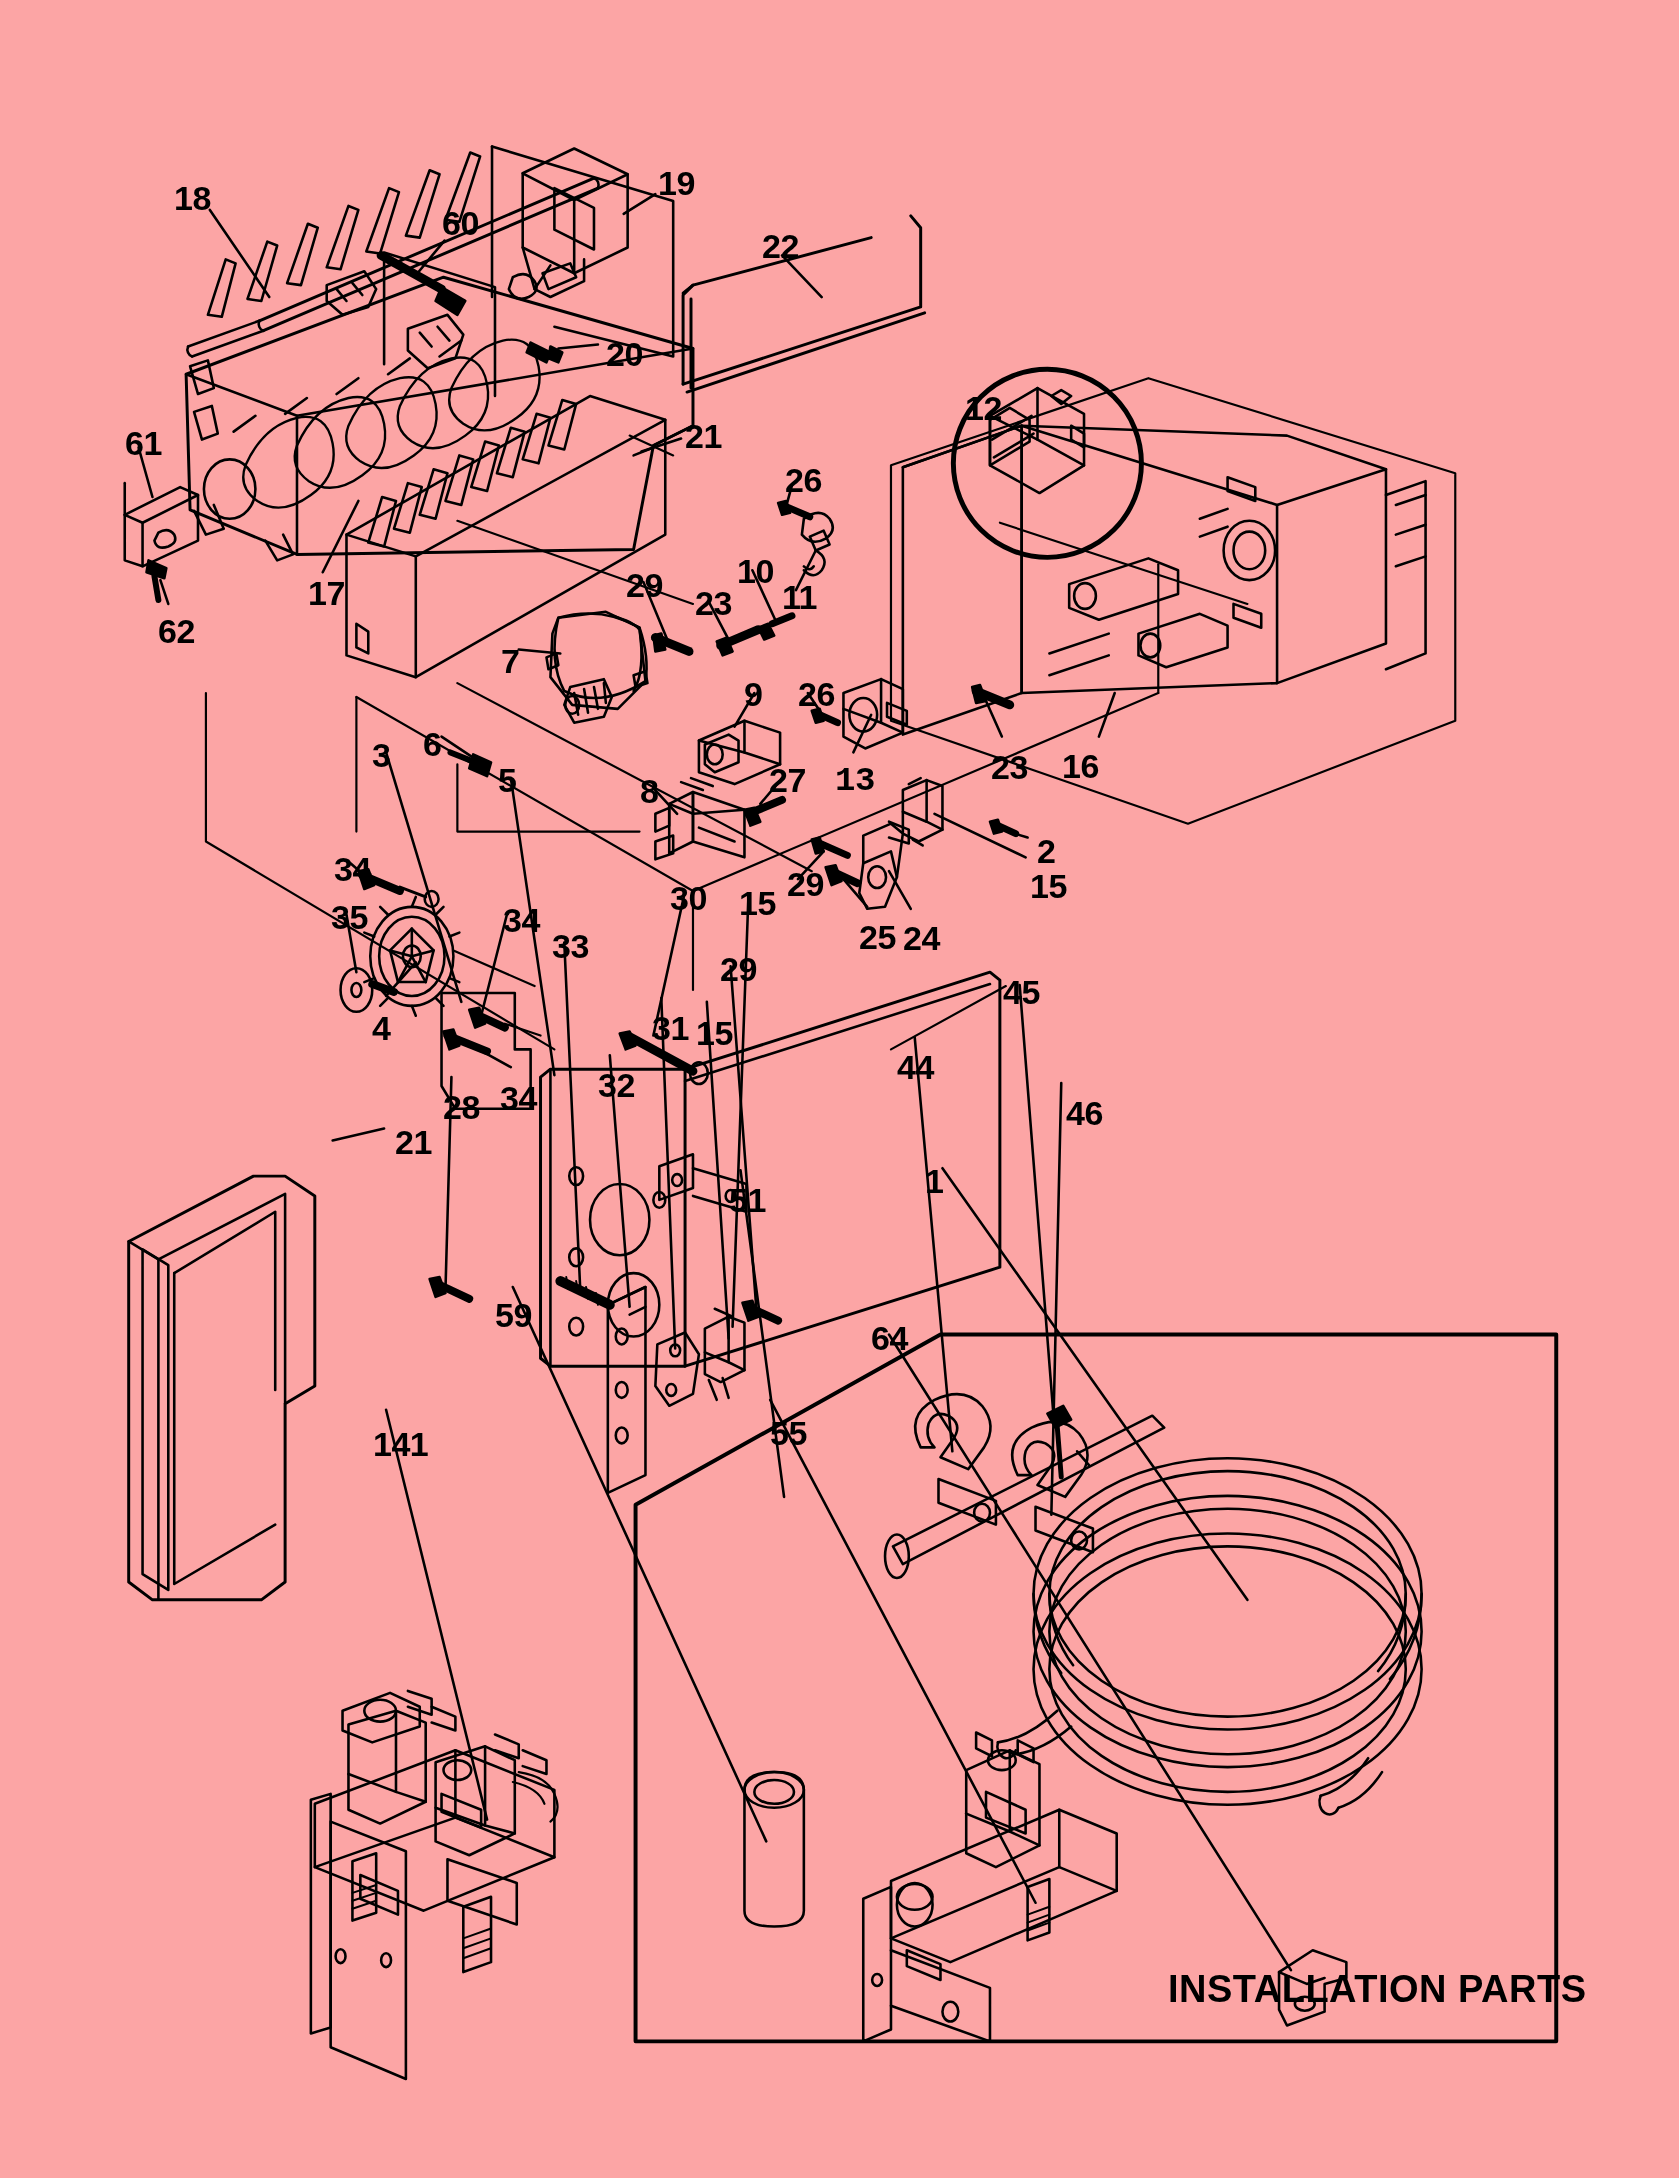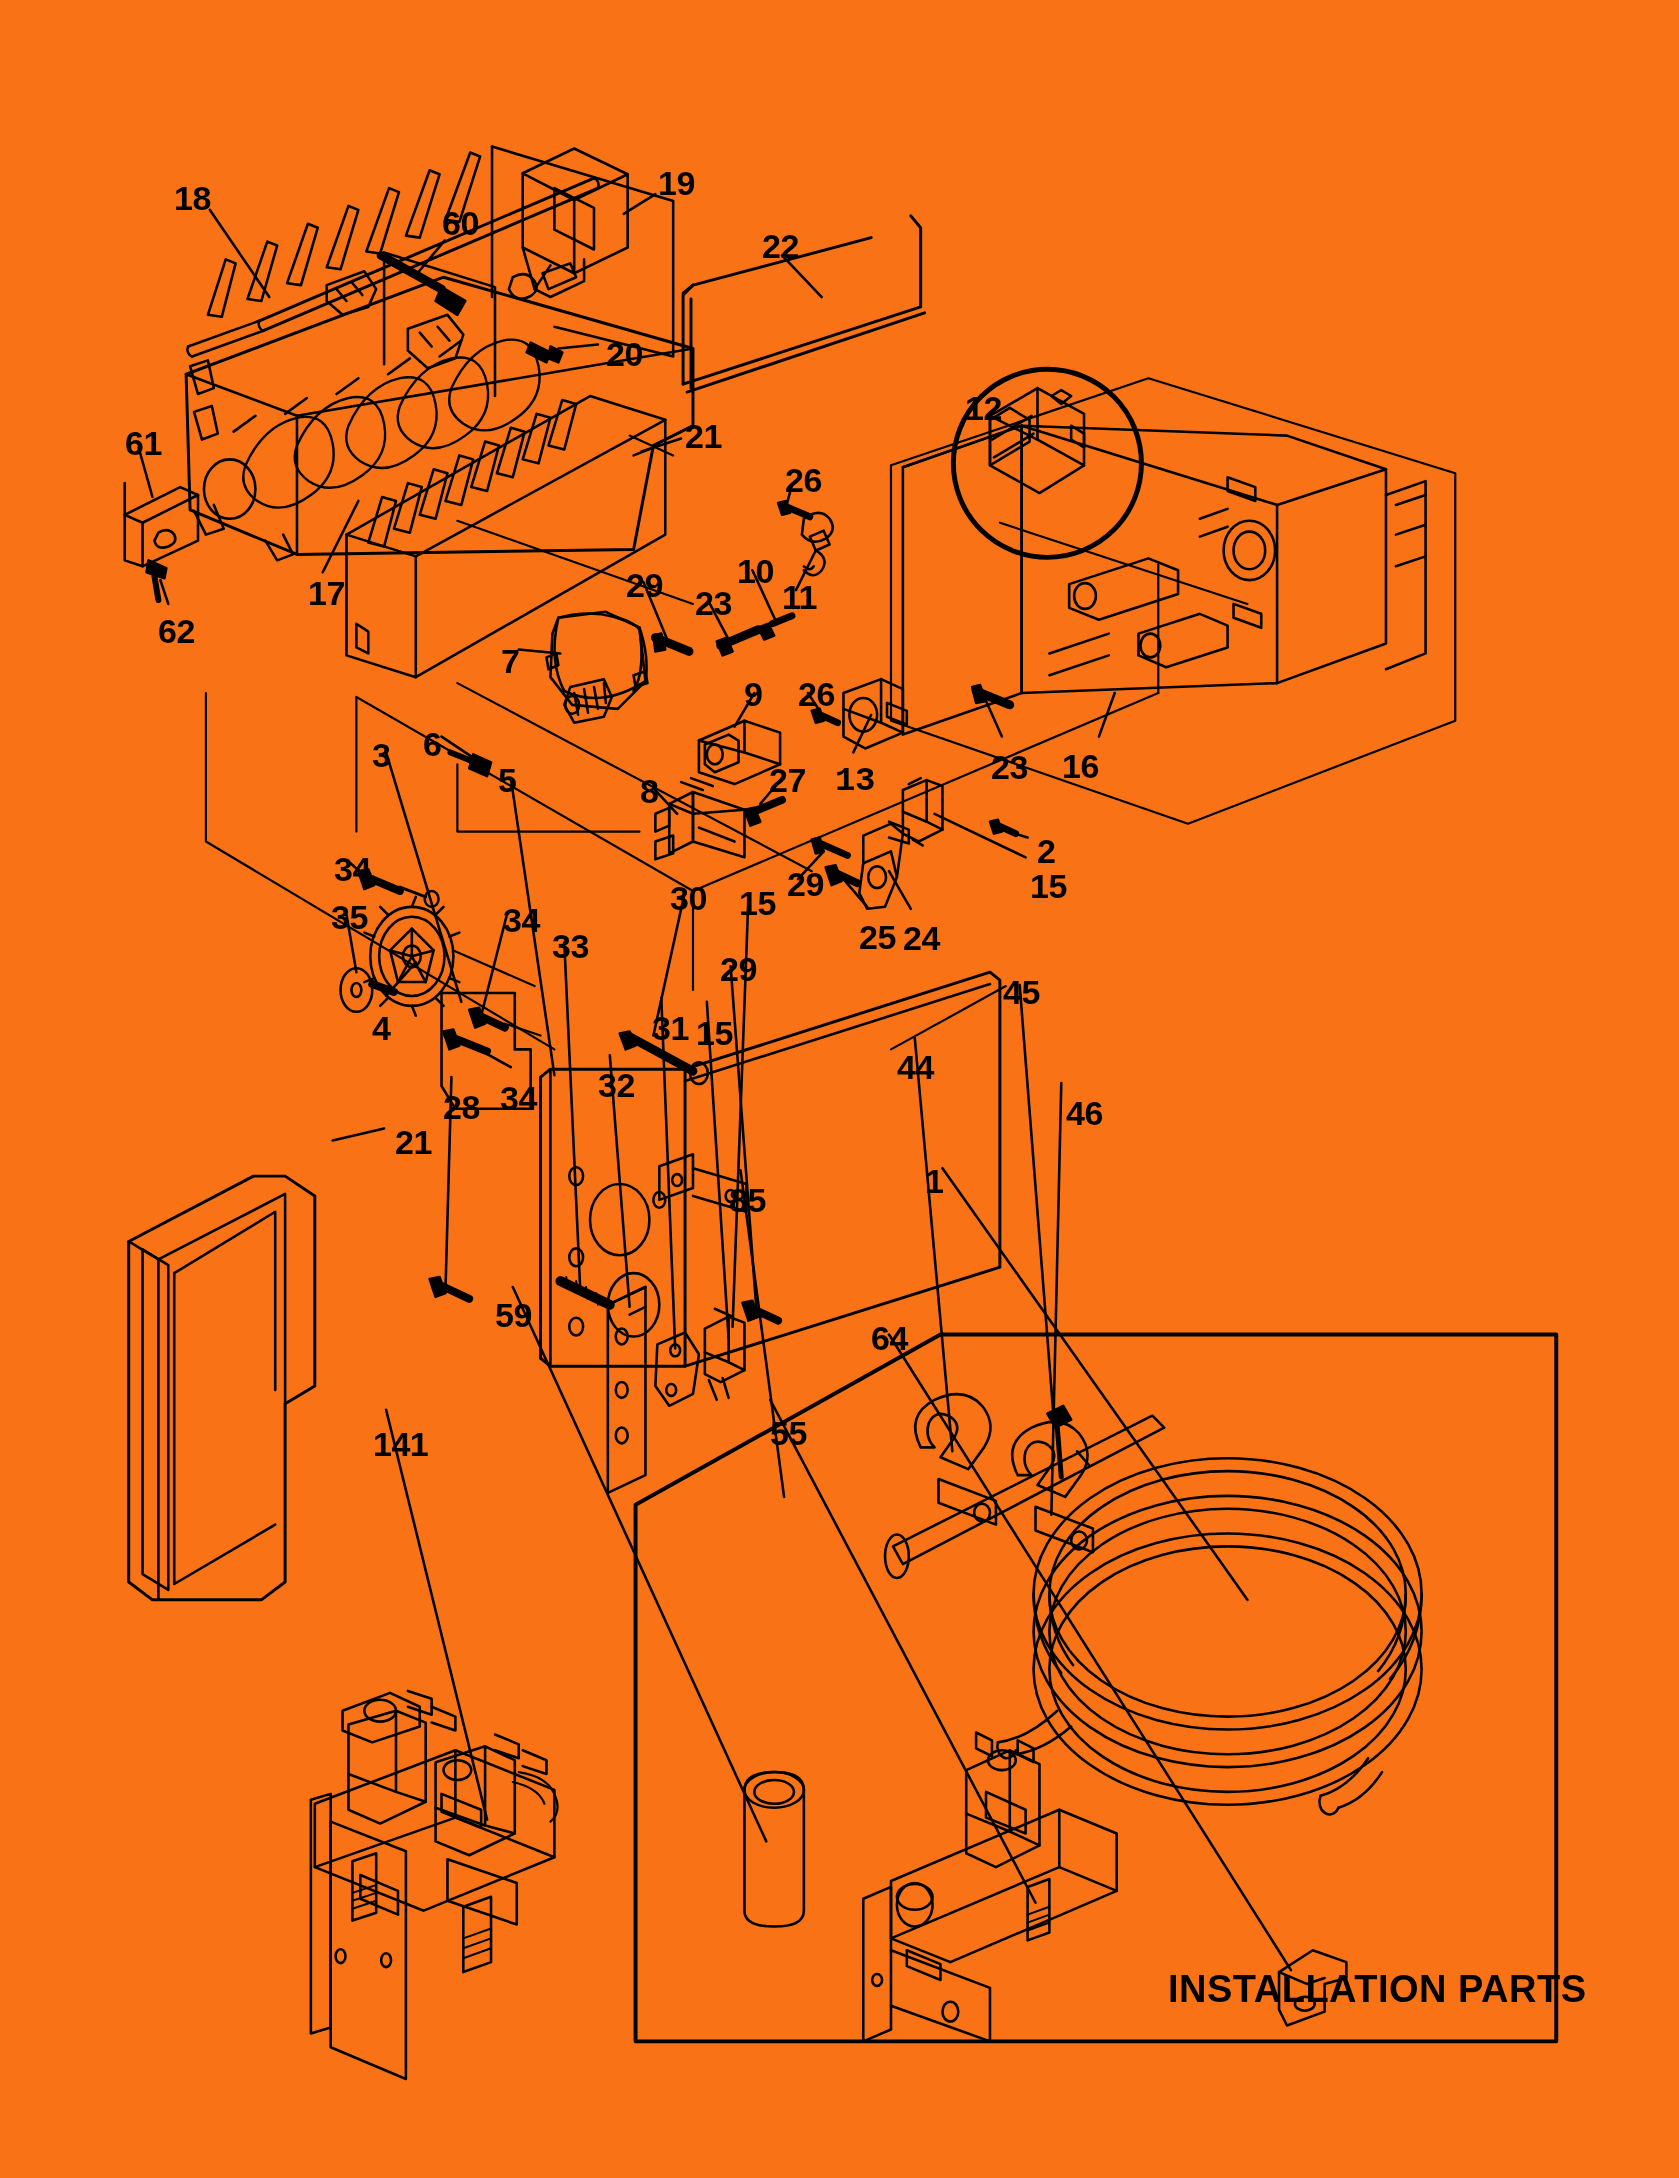--- a/index.html
+++ b/index.html
@@ -5,21 +5,21 @@
 <style>
   html, body {
     margin: 0;
     padding: 0;
     background: #ffffff;
   }
   #page {
     position: relative;
     width: 1679px;
     height: 2178px;
-    background: #f97316;
+    background: #fca5a5;
     font-family: "Liberation Sans", sans-serif;
     overflow: hidden;
   }
   #diagram-svg {
     position: absolute;
     left: 0;
     top: 0;
     width: 1679px;
     height: 2178px;
   }
@@ -670,21 +670,21 @@
       <div class="callout" style="left: 652px; top: 1011px;">31</div>
       <div class="callout" style="left: 696px; top: 1016px;">15</div>
       <div class="callout" style="left: 720px; top: 952px;">29</div>
       <div class="callout" style="left: 598px; top: 1068px;">32</div>
       <div class="callout" style="left: 443px; top: 1090px;">28</div>
       <div class="callout" style="left: 500px; top: 1081px;">34</div>
       <div class="callout" style="left: 395px; top: 1125px;">21</div>
       <div class="callout" style="left: 1003px; top: 975px;">45</div>
       <div class="callout" style="left: 897px; top: 1050px;">44</div>
       <div class="callout" style="left: 1066px; top: 1096px;">46</div>
-      <div class="callout" style="left: 729px; top: 1183px;">85</div>
+      <div class="callout" style="left: 729px; top: 1183px;">51</div>
       <div class="callout" style="left: 925px; top: 1164px;">1</div>
       <div class="callout" style="left: 495px; top: 1298px;">59</div>
       <div class="callout" style="left: 770px; top: 1416px;">55</div>
       <div class="callout" style="left: 871px; top: 1321px;">64</div>
       <div class="callout" style="left: 373px; top: 1427px;">141</div>
     </div>
 
   <div class="section-title" style="left:1168px; top:1968px;">INSTALLATION PARTS</div>
 
 </div>

